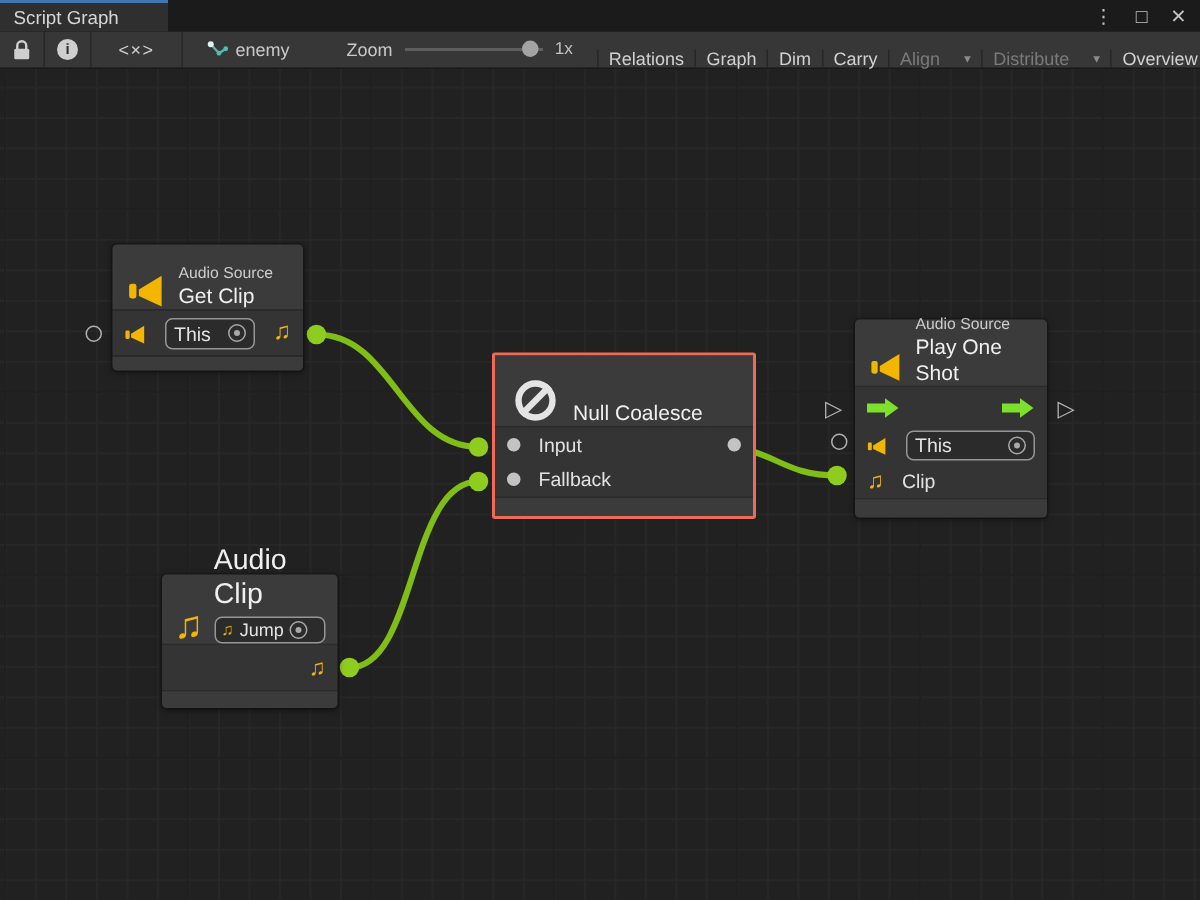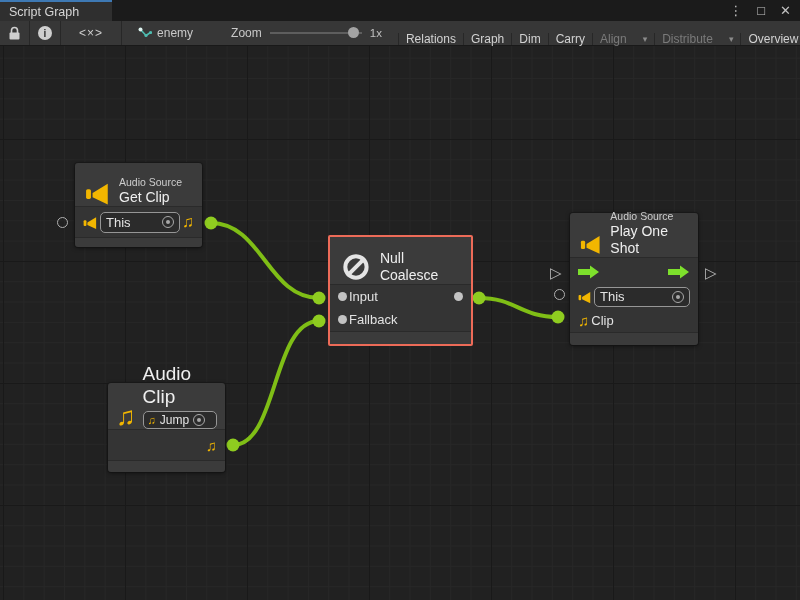--- a/index.html
+++ b/index.html
@@ -51,21 +51,21 @@
 
   
   .node { position:absolute; border-radius:3px; box-shadow:0 1px 4px rgba(0,0,0,.55), 0 0 0 1px #1c1c1c;
           font-size:13px; color:#e2e2e2; }
   .node.selected { box-shadow:none; border:2px solid #ed6b58; border-radius:2px; }
   .n-header { background:#3b3b3b; display:flex; align-items:flex-end; gap:8px; padding:0 10px;
               border-bottom:1px solid #2a2a2a; border-radius:3px 3px 0 0; }
   .n-sub { font-size:10.5px; color:#cdcdcd; line-height:1.25; }
   .n-title { font-size:14px; color:#efefef; line-height:1.2; }
   .n-rows { background:#343434; }
-  .n-row { display:flex; align-items:center; gap:2px; padding:0 8px; }
+  .n-row { display:flex; align-items:center; gap:12px; padding:0 8px; }
   .n-footer { background:#3b3b3b; border-top:1px solid #2a2a2a; border-radius:0 0 3px 3px; }
   .dot { width:9px; height:9px; border-radius:50%; background:#c3c3c3; flex:none; }
   .note { color:#f2b600; font-size:16px; line-height:1; }
   .note.small { font-size:11px; }
   .note.big { font-size:26px; }
   .field { display:flex; align-items:center; gap:4px; background:#2b2b2b; border:1px solid #969696;
            border-radius:5px; height:21px; padding:0 5px; color:#e4e4e4; font-size:13px; }
   .picker { width:12px; height:12px; border:1.5px solid #a8a8a8; border-radius:50%;
             position:relative; flex:none; }
   .picker::after { content:''; position:absolute; inset:3px; background:#a8a8a8; border-radius:50%; }
@@ -191,21 +191,21 @@
             <span>This</span>
             <span class="picker" style="margin-left:auto;"></span>
           </div>
           <span class="note">♫</span>
         </div>
       </div>
       <div class="n-footer" style="height:10px;"></div>
     </div>
     <div class="port-circle" style="left:57px; top:171px;"></div>
 
-    <div class="node selected" style="left:328px; top:189px; width:145px;">
+    <div class="node selected" style="left:328px; top:189px; width:176px;">
       <div class="n-header" style="height:48px; border-radius:0;">
         <svg width="34" height="34" viewBox="0 0 36 36">
           <circle cx="18" cy="18" r="12" fill="none" stroke="#e4e4e4" stroke-width="4.5"></circle>
           <line x1="8" y1="28" x2="28" y2="8" stroke="#e4e4e4" stroke-width="4.5"></line>
         </svg>
         <div class="n-title">Null Coalesce</div>
       </div>
       <div class="n-rows">
         <div class="n-row" style="height:23px;">
           <span class="dot"></span>

